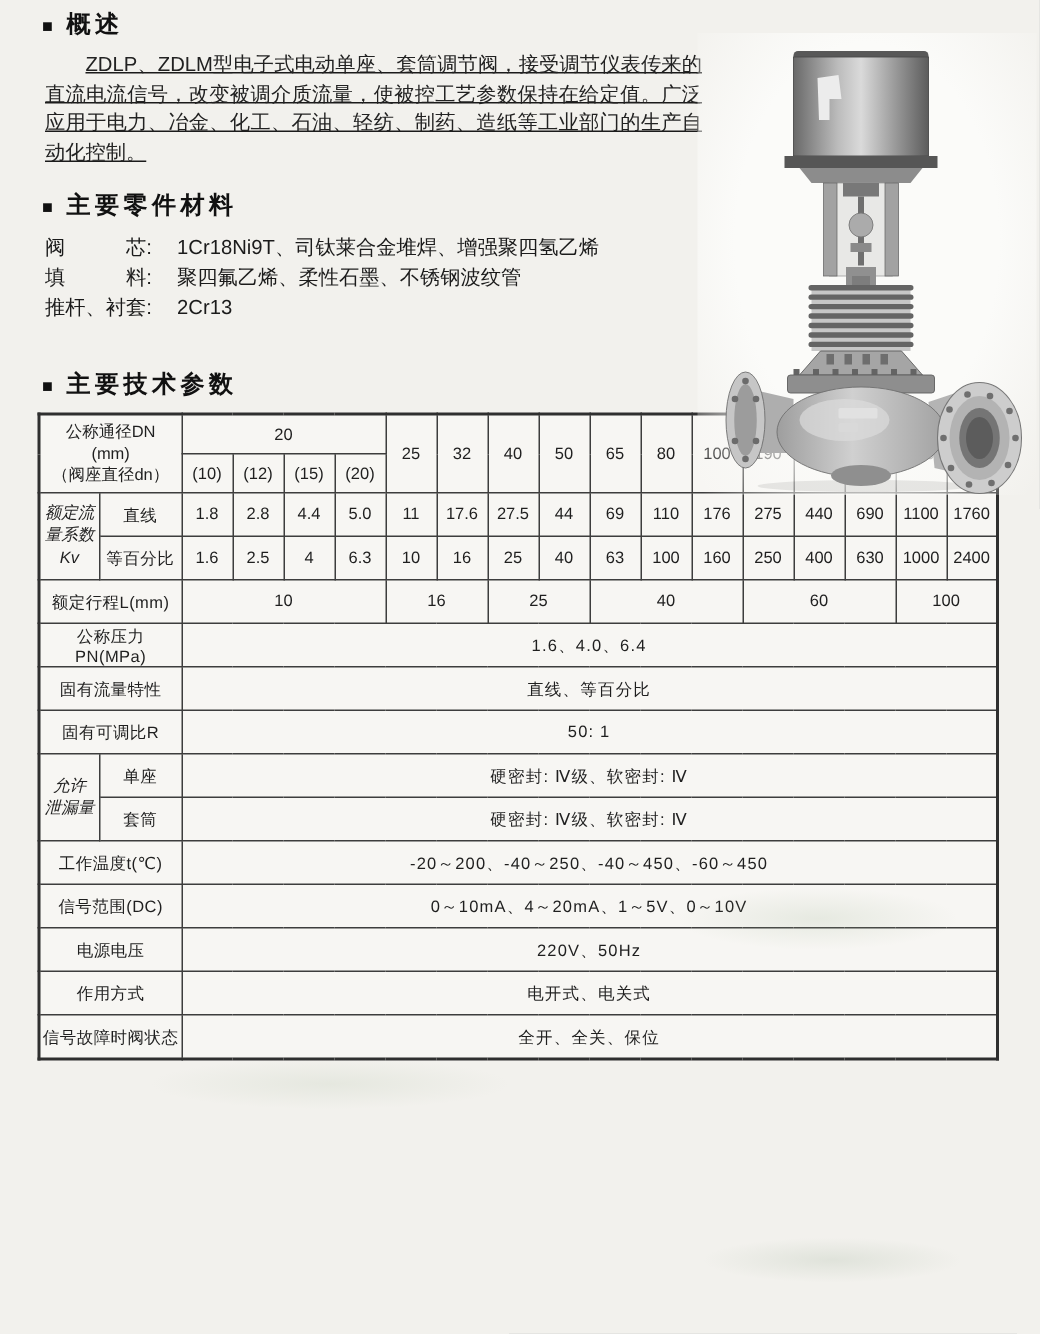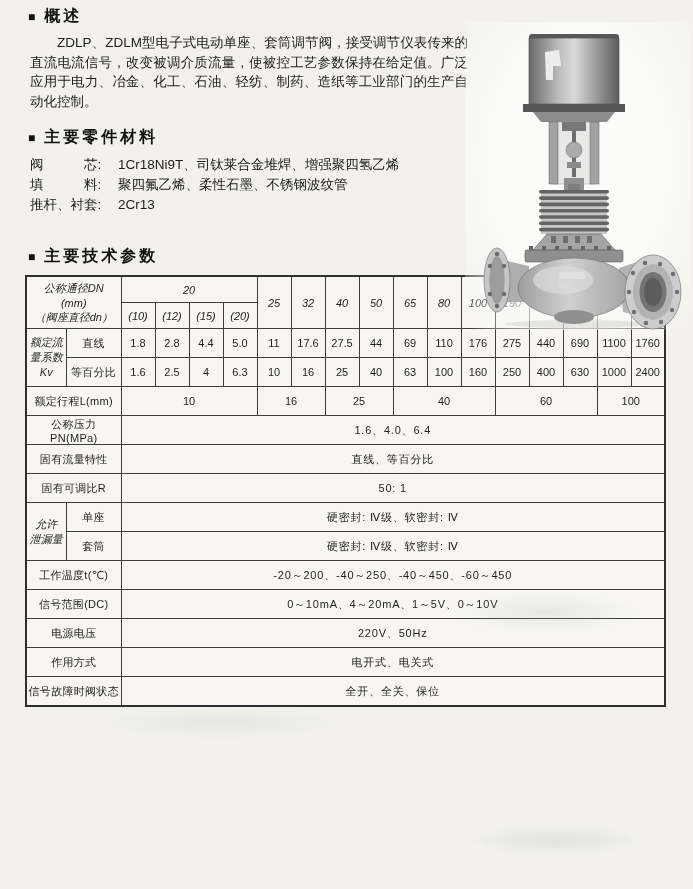--- a/index.html
+++ b/index.html
@@ -7,21 +7,21 @@
     position:relative; width:693px; height:889px; margin:0 auto;
     background:#f2f1ed; overflow:hidden; box-sizing:border-box;
     font-family:"Liberation Sans","DejaVu Sans",sans-serif; color:#1b1b1b;
     padding-top:6px;
   }
   .sec-title {
     margin:0 0 0 28px; font-size:16px; font-weight:bold; letter-spacing:3px;
     color:#111; display:flex; align-items:center; gap:9px;
   }
   .sec-title .sq { font-size:12px; letter-spacing:0; line-height:1; }
-  .overview-text { width:438px; margin:6px 0 16px 30px; }
+  .overview-text { width:438px; margin:6px 0 16px 30px;text-decoration:underline; }
   .overview-text p {
     margin:0; font-size:13.5px; line-height:19.6px; text-align:justify;
     text-indent:2em; color:#222;
   }
   .photo {
     position:absolute; top:22px; right:2px; width:226px; height:308px; margin:0;
     background:radial-gradient(ellipse at 50% 45%, #fbfbf9 55%, rgba(242,241,237,0) 98%);
   }
   .materials { margin-top:15px; }
   .mat-list { list-style:none; margin:7px 0 0 30px; padding:0; width:440px; }
@@ -29,21 +29,21 @@
   .mat-label { display:inline-block; min-width:88px; }
   .params { margin-top:32px; }
   table.tech {
     border-collapse:collapse; table-layout:fixed; width:641px;
     margin:8px 0 0 25px; border:2px solid #2f2f2f; background:#f7f6f3;
   }
   table.tech td {
     border:1px solid #3d3d3d; text-align:center; vertical-align:middle;
     font-size:11px; padding:0 1px; color:#1f1f1f; overflow:hidden;
   }
-  tr.hrow td { height:25px;font-style:italic; }
+  tr.hrow td { height:25px; }
   tr.drow td { height:28px; }
   td.corner { font-size:10.5px; line-height:1.3; }
   td.corner span { display:block; }
   td.vlabel { font-size:10.5px; }
   td.vlabel span { display:block; line-height:1.35;font-style:italic; }
   td.rowlabel { font-size:10.8px; letter-spacing:0.3px; }
   td.wide { font-size:11.5px; letter-spacing:0.8px; }
   .footnote { margin:10px 0 0 26px; font-size:13.5px; letter-spacing:0.5px; color:#1d1d1d; }
   .smudge { position:absolute; pointer-events:none; }
   .sm1 { left:420px; top:585px; width:250px; height:55px;

